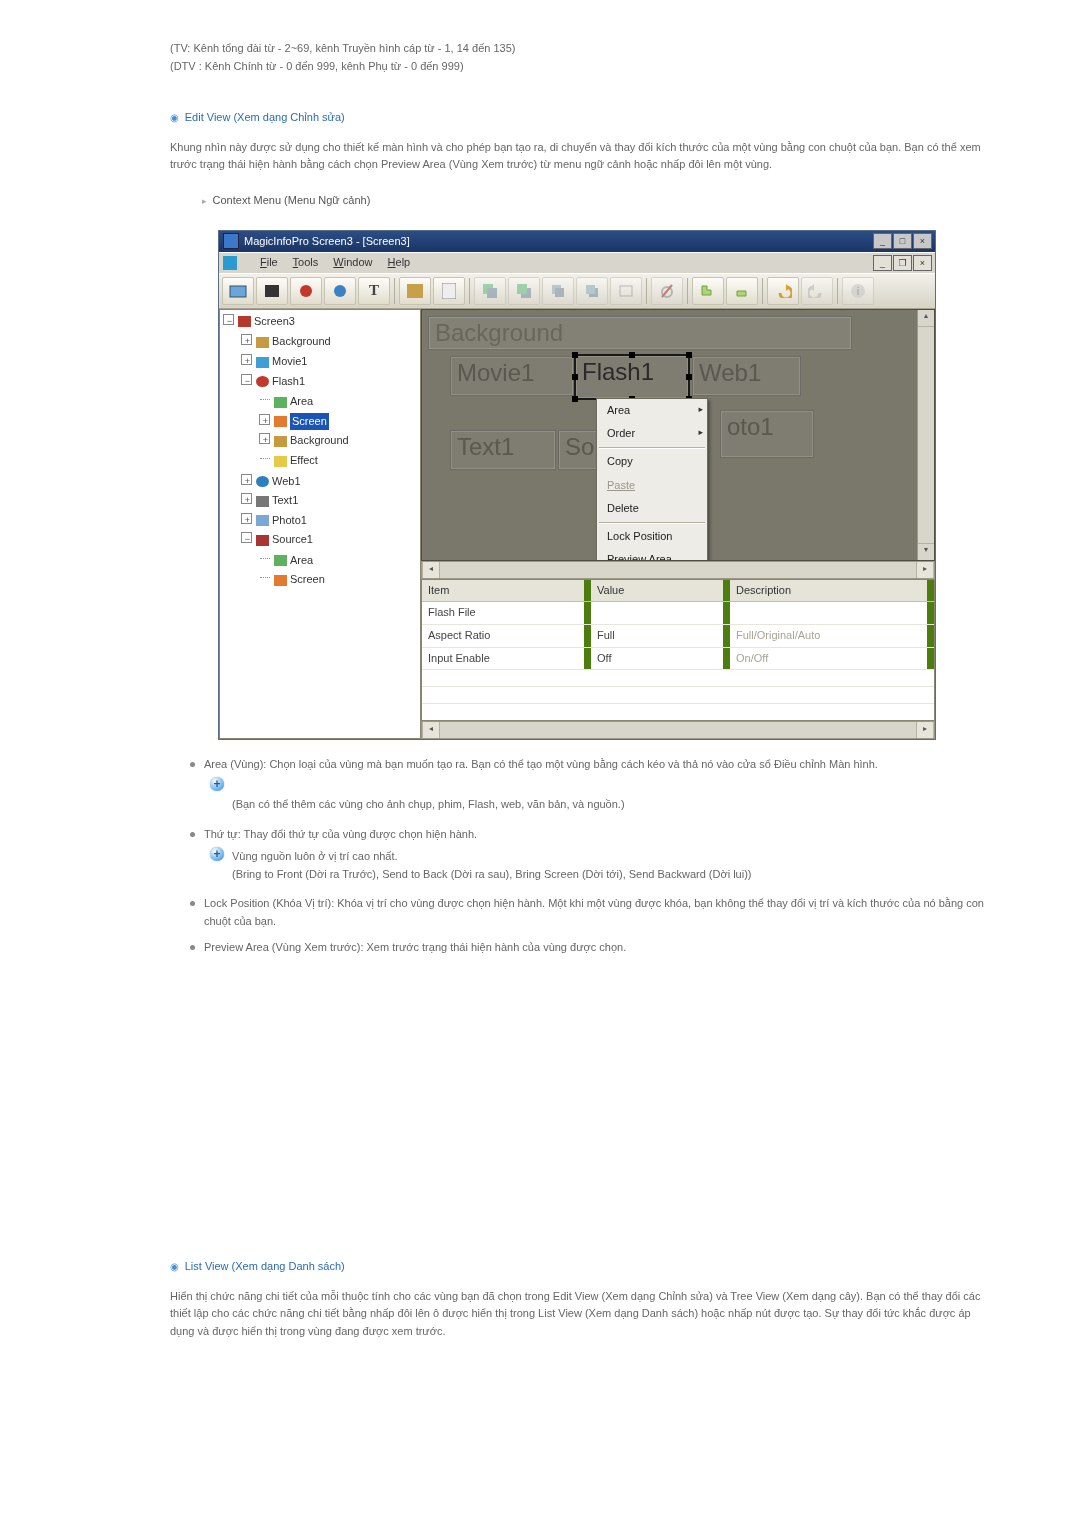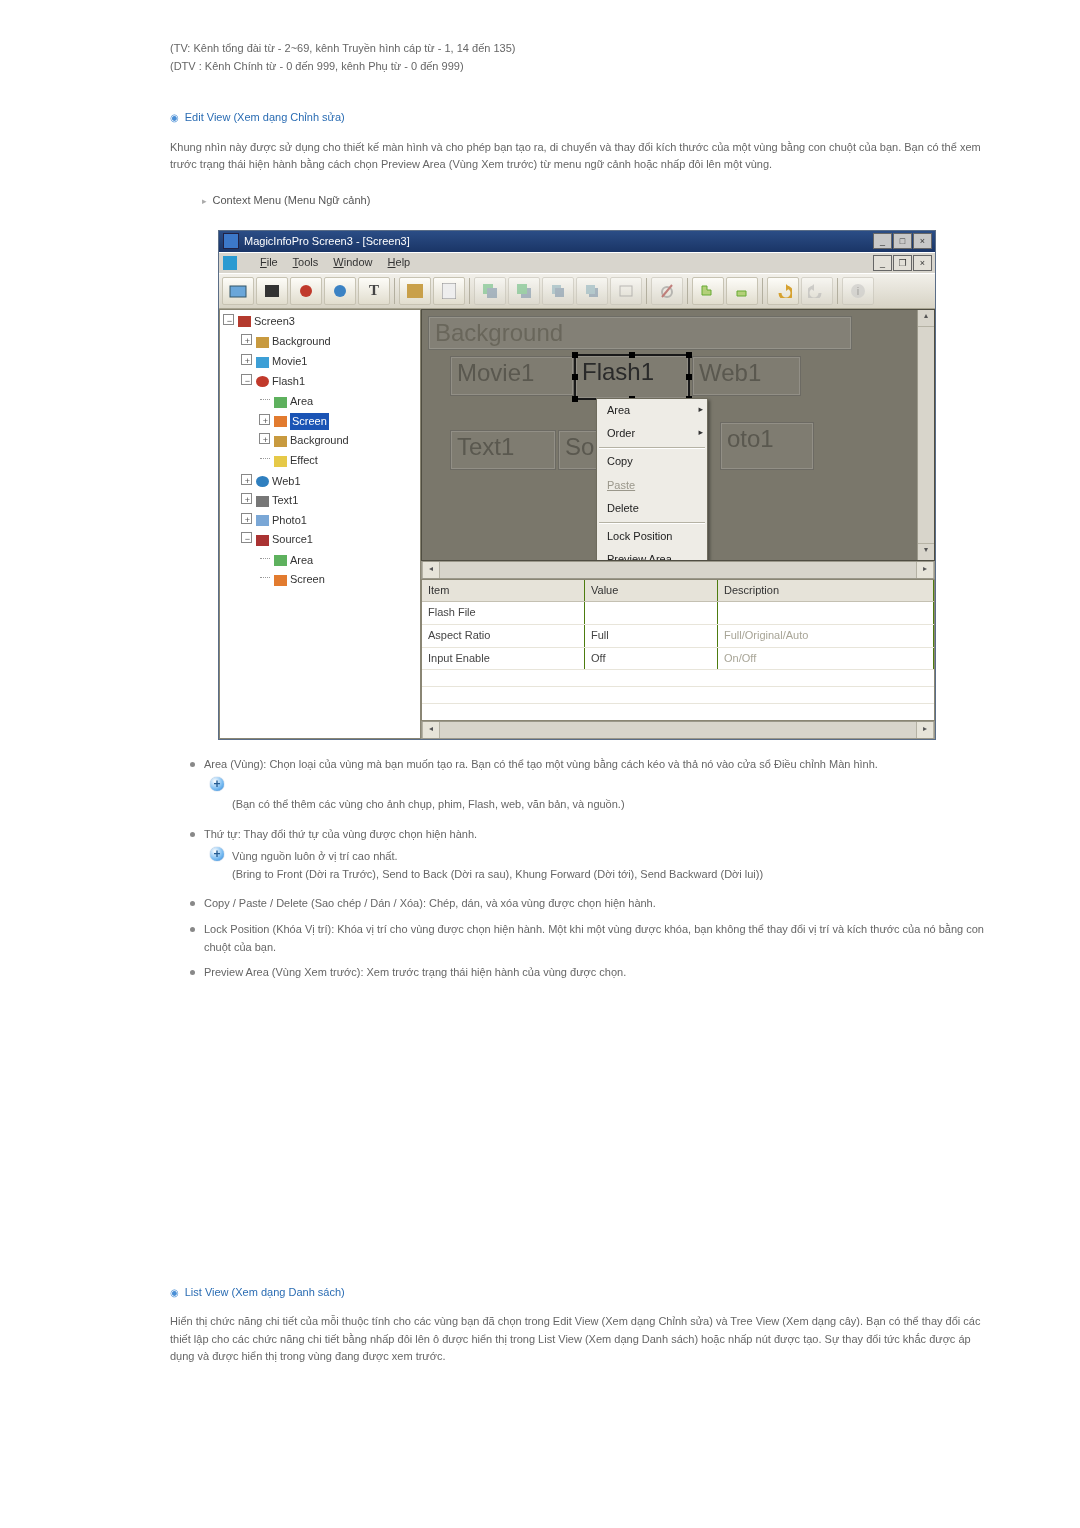--- a/index.html
+++ b/index.html
@@ -116,37 +116,37 @@
   .region.mov{left:28px;top:46px;width:110px;height:34px;}
   .region.flash{left:152px;top:44px;width:100px;height:38px;border:2px solid #1a1a1a;color:#2a2a2a;}
   .region.flash .h{position:absolute;width:6px;height:6px;background:#000;}
   .region.flash .h1{left:-4px;top:-4px;} .region.flash .h2{right:-4px;top:-4px;}
   .region.flash .h3{left:-4px;bottom:-4px;} .region.flash .h4{right:-4px;bottom:-4px;}
   .region.flash .h5{left:50%;top:-4px;margin-left:-3px;} .region.flash .h6{left:50%;bottom:-4px;margin-left:-3px;}
   .region.flash .h7{left:-4px;top:50%;margin-top:-3px;} .region.flash .h8{right:-4px;top:50%;margin-top:-3px;}
   .region.web{left:270px;top:46px;width:95px;height:34px;}
   .region.txt{left:28px;top:120px;width:92px;height:34px;}
   .region.so{left:136px;top:120px;width:34px;height:34px;}
-  .region.oto{left:298px;top:112px;width:80px;height:42px;}
+  .region.oto{left:298px;top:100px;width:80px;height:42px;}
   .ctx-menu{
     position:absolute;left:174px;top:88px;width:110px;
     background:#eeece6;border:1px solid #6f6c5e;
     box-shadow:2px 2px 3px rgba(0,0,0,.35);
     font-size:11px;color:#222;
   }
   .ctx-menu div{padding:3px 18px 3px 10px;position:relative;}
   .ctx-menu div.hr{height:1px;padding:0;margin:1px 2px;background:#b5b2a4;border-bottom:1px solid #fff;}
   .ctx-menu div.dis{color:#9a978b;text-decoration:underline;}
   .ctx-menu div.sub::after{content:"▸";position:absolute;right:4px;top:3px;font-size:9px;color:#333;}
   .scroll-stub{height:16px;background:#d8d5cb;border:1px solid #9b988a;display:flex;}
   .scroll-stub .lt, .scroll-stub .rt{width:16px;background:#e7e4d9;border-right:1px solid #b5b2a4;border-left:1px solid #b5b2a4;display:flex;align-items:center;justify-content:center;font-size:8px;color:#555;}
   .prop-pane{flex:1;background:#fff;border:1px solid #8a8674;overflow:hidden;}
   .prop-head, .prop-row{display:flex;font-size:11px;}
   .prop-head{background:#e6e3d9;color:#333;border-bottom:1px solid #c4c0b2;}
-  .prop-head div, .prop-row div{padding:2px 6px;border-right:1px solid #4d7c0f;}
+  .prop-head div, .prop-row div{padding:2px 6px;border-right:7px solid #4d7c0f;}
   .prop-row{border-bottom:1px solid #e8e5da;color:#444;}
   .prop-row .dis{color:#a8a597;}
   .c-item{width:150px;} .c-val{width:120px;} .c-desc{flex:1;}
   .prop-empty{height:16px;}
   .bullets{margin:14px 0 0 20px;padding:0;list-style:none;}
   .bullets>li{position:relative;padding:0 0 8px 14px;}
   .bullets>li::before{content:"";position:absolute;left:0;top:6px;width:5px;height:5px;background:#888;border-radius:50%;}
   .plusnote{position:relative;padding:2px 0 2px 22px;margin:3px 0 2px 6px;}
   .plusnote::before{content:"+";position:absolute;left:0;top:1px;width:14px;height:14px;border-radius:50%;
     background:radial-gradient(circle at 35% 30%,#fff,#73b8f0 60%,#2f7fcf);color:#245c93;
@@ -417,24 +417,23 @@
       <span>Area (Vùng): Chọn loại của vùng mà bạn muốn tạo ra. Bạn có thể tạo một vùng bằng cách kéo và thả nó vào cửa sổ Điều chỉnh Màn hình.</span>
       <div class="plusnote">
         <br>
         <span>(Bạn có thể thêm các vùng cho ảnh chụp, phim, Flash, web, văn bản, và nguồn.)</span>
       </div>
     </li>
     <li>
       <span>Thứ tự: Thay đổi thứ tự của vùng được chọn hiện hành.</span>
       <div class="plusnote">
         <span>Vùng nguồn luôn ở vị trí cao nhất.</span><br>
-        <span>(Bring to Front (Dời ra Trước), Send to Back (Dời ra sau), Khung Forward (Dời tới), Send Backward (Dời lui))</span>
+        <span>(Bring to Front (Dời ra Trước), Send to Back (Dời ra sau), Bring Screen (Dời tới), Send Backward (Dời lui))</span>
       </div>
     </li>
-    <li>Copy / Paste / Delete (Sao chép / Dán / Xóa): Chép, dán, và xóa vùng được chọn hiện hành.</li>
     <li>Lock Position (Khóa Vị trí): Khóa vị trí cho vùng được chọn hiện hành. Một khi một vùng được khóa, bạn không thể thay đổi vị trí và kích thước của nó bằng con chuột của bạn.</li>
     <li>
       <span>Preview Area (Vùng Xem trước): Xem trước trạng thái hiện hành của vùng được chọn.</span>
     </li>
   </ul>
 
   <div class="spacer-lg"></div>
 
   <div class="section-title">List View (Xem dạng Danh sách)</div>
   <p class="body">Hiển thị chức năng chi tiết của mỗi thuộc tính cho các vùng bạn đã chọn trong Edit View (Xem dạng Chỉnh sửa) và Tree View (Xem dạng cây). Bạn có thể thay đổi các thiết lập cho các chức năng chi tiết bằng nhấp đôi lên ô được hiển thị trong List View (Xem dạng Danh sách) hoặc nhấp nút được tạo. Sự thay đổi tức khắc được áp dụng và được hiển thị trong vùng đang được xem trước.</p>

